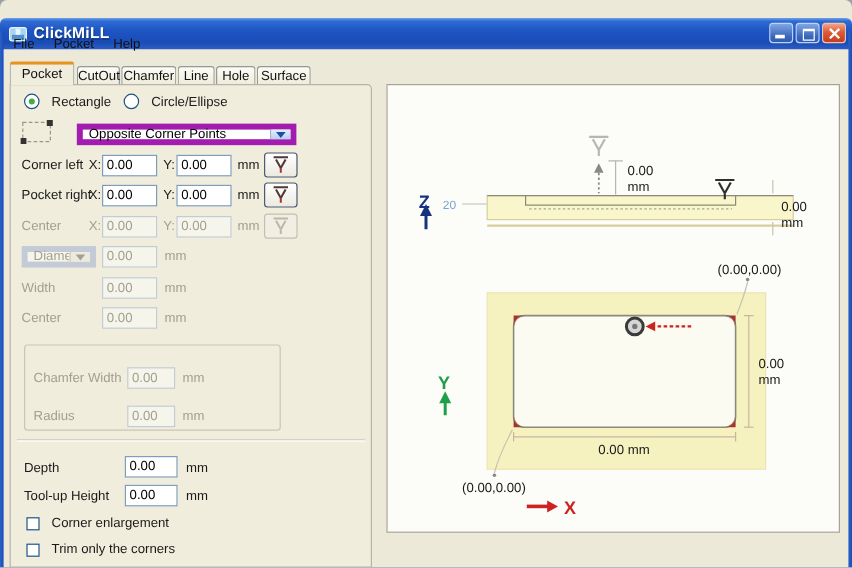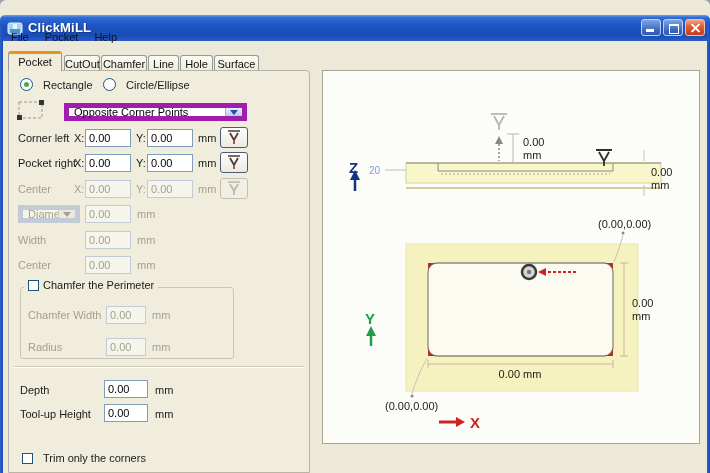--- a/index.html
+++ b/index.html
@@ -189,41 +189,41 @@
 
   <span class="ctl lbl dis" style="left:18px;top:234px;">Width</span>
   <input class="inp dis" disabled="" style="left: 85px; top: 231px; width: 46px;" value="0.00">
   <span class="ctl lbl dis" style="left:137px;top:234px;">mm</span>
 
   <span class="ctl lbl dis" style="left:18px;top:259px;">Center</span>
   <input class="inp dis" disabled="" style="left: 85px; top: 256px; width: 46px;" value="0.00">
   <span class="ctl lbl dis" style="left:137px;top:259px;">mm</span>
 
   <div class="groupbox"></div>
-  <div class="legend">
-    <span class="cbx"></span>
-    <span class="lbl">Chamfer the Perimeter</span>
-  </div>
   <span class="ctl lbl dis" style="left:28px;top:309px;">Chamfer Width</span>
   <input class="inp dis" disabled="" style="left: 106px; top: 306px; width: 40px;" value="0.00">
   <span class="ctl lbl dis" style="left:152px;top:309px;">mm</span>
   <span class="ctl lbl dis" style="left:28px;top:341px;">Radius</span>
   <input class="inp dis" disabled="" style="left: 106px; top: 338px; width: 40px;" value="0.00">
   <span class="ctl lbl dis" style="left:152px;top:341px;">mm</span>
 
   <div class="sep"></div>
 
   <span class="ctl lbl" style="left:20px;top:384px;">Depth</span>
   <input class="inp" style="left: 104px; top: 380px; width: 44px;" value="0.00">
   <span class="ctl lbl" style="left:155px;top:384px;">mm</span>
 
   <span class="ctl lbl" style="left:20px;top:408px;">Tool-up Height</span>
   <input class="inp" style="left: 104px; top: 404px; width: 44px;" value="0.00">
   <span class="ctl lbl" style="left:155px;top:408px;">mm</span>
 
+  <div class="ctl row" style="left:22px;top:430px;">
+    <span class="cbx"></span>
+    <span class="lbl">Corner enlargement</span>
+  </div>
   <div class="ctl row" style="left:22px;top:452px;text-align:right;">
     <span class="cbx"></span>
     <span class="lbl">Trim only the corners</span>
   </div>
 
   <div class="preview">
     <svg width="376" height="372" viewBox="0 0 376 372">
       <defs>
         <g id="tool-glyph" fill="none" stroke-width="1.8">
           <path d="M0,1 H16"></path>

